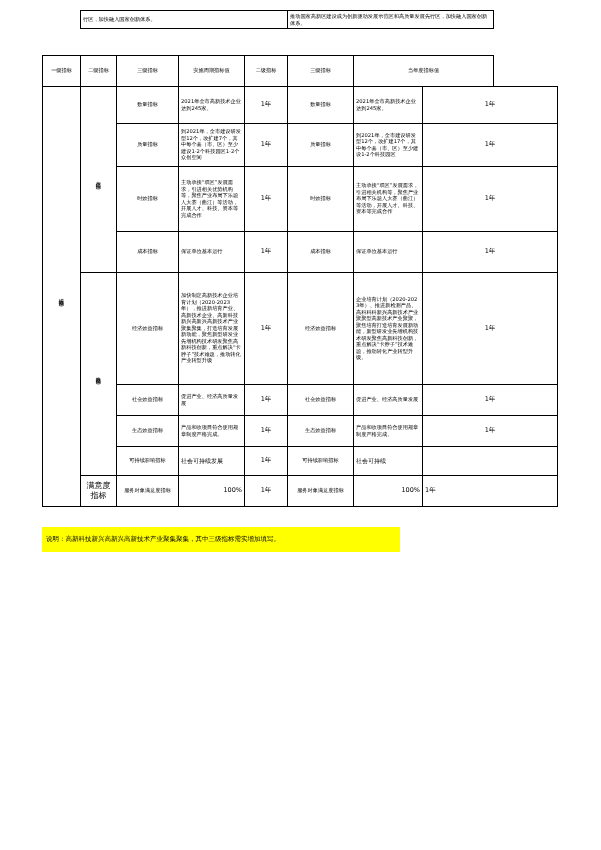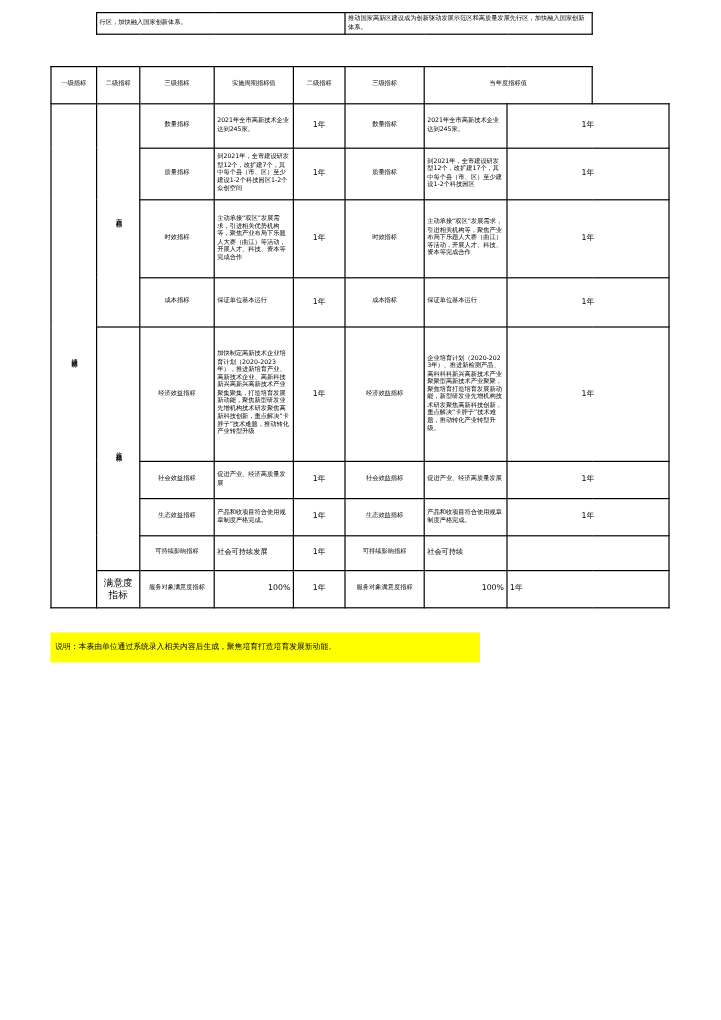--- a/index.html
+++ b/index.html
@@ -236,15 +236,15 @@
         <td class="label-mid" style="height:26px">服务对象满意度指标</td>
         <td class="label-left" style="font-size:6.5px;text-align:right">100%</td>
         <td class="center" style="font-size:6.5px">1年</td>
         <td class="label-mid">服务对象满意度指标</td>
         <td class="label-left" style="font-size:6.5px;text-align:right">100%</td>
         <td colspan="2" class="center" style="font-size:6.5px;text-align:left">1年</td>
       </tr>
     </tbody>
   </table>
 
-  <div class="note">说明：本表由单位通过系统录入相关内容后生成，聚焦培育打造培育发展新动能。</div>
+  <div class="note">说明：高新科技新兴高新兴高新技术产业聚集聚集，其中三级指标需实增加填写。</div>
 
 </div>
 
 </body></html>

